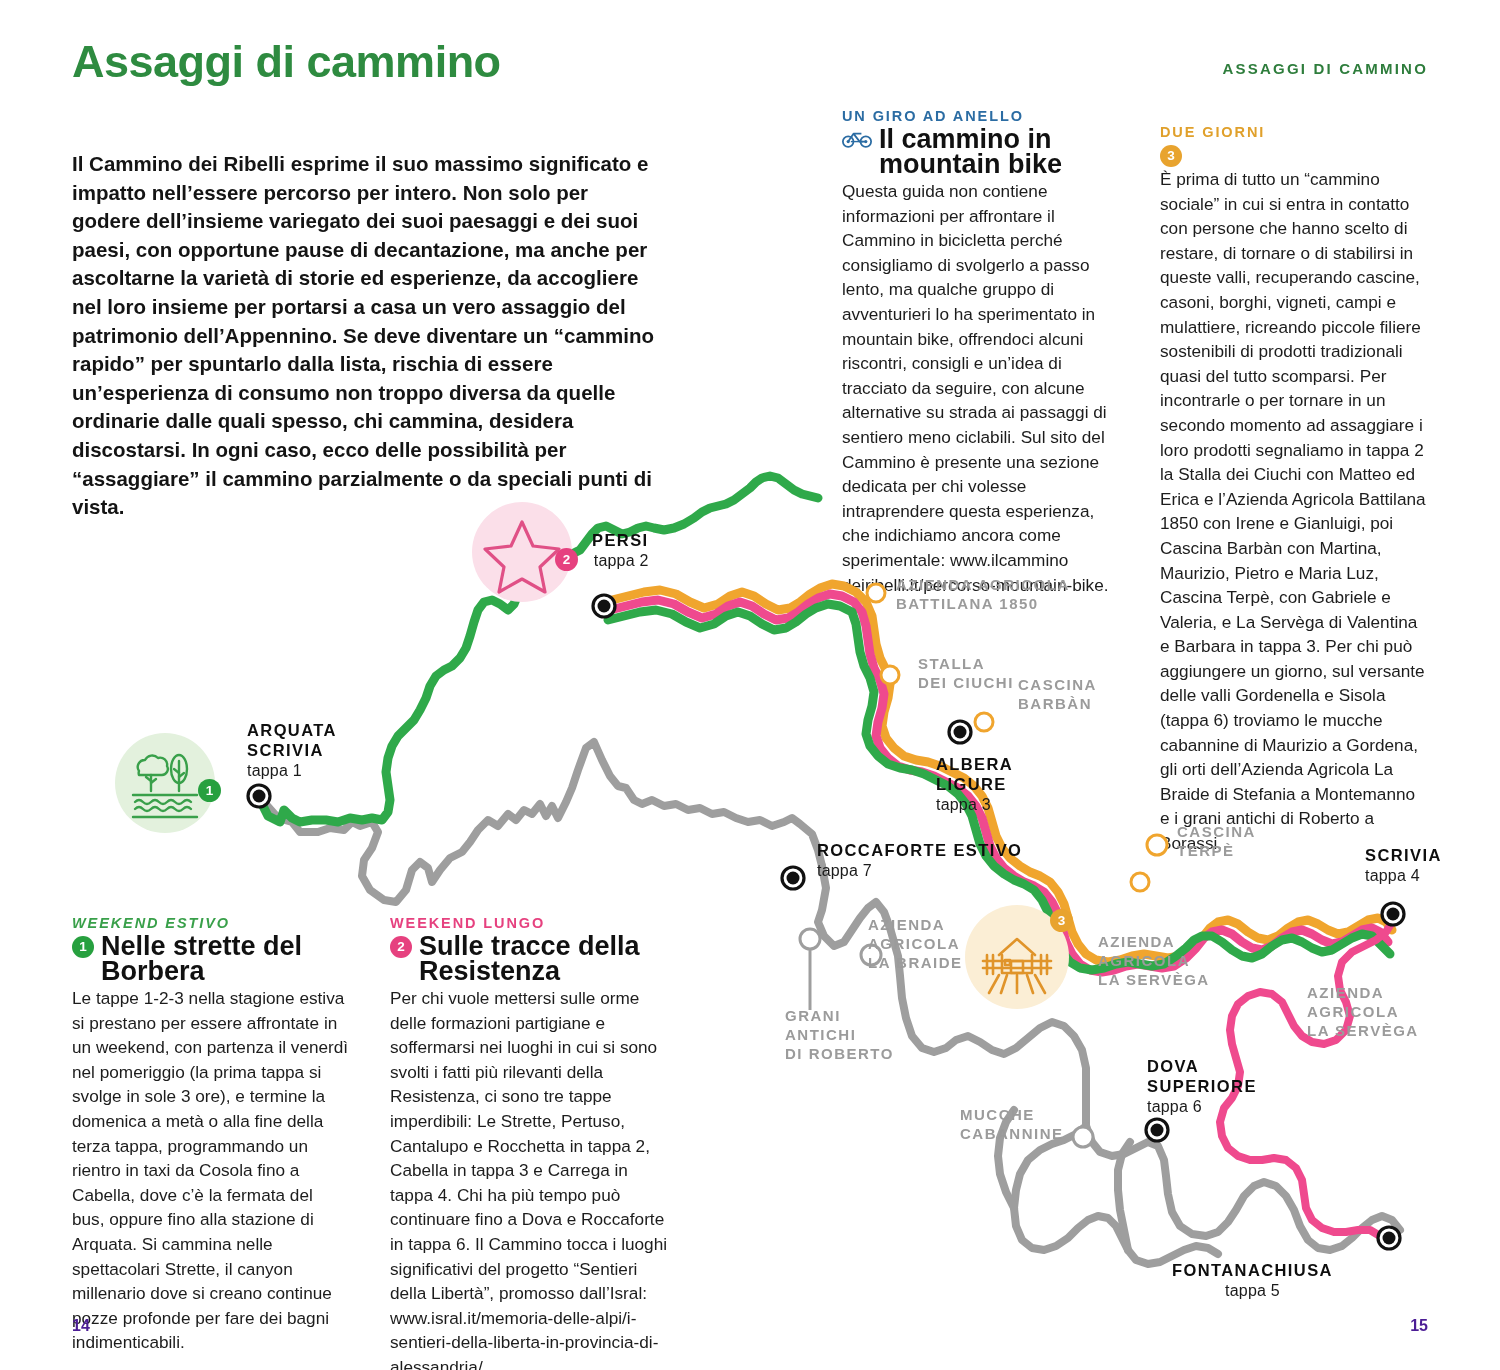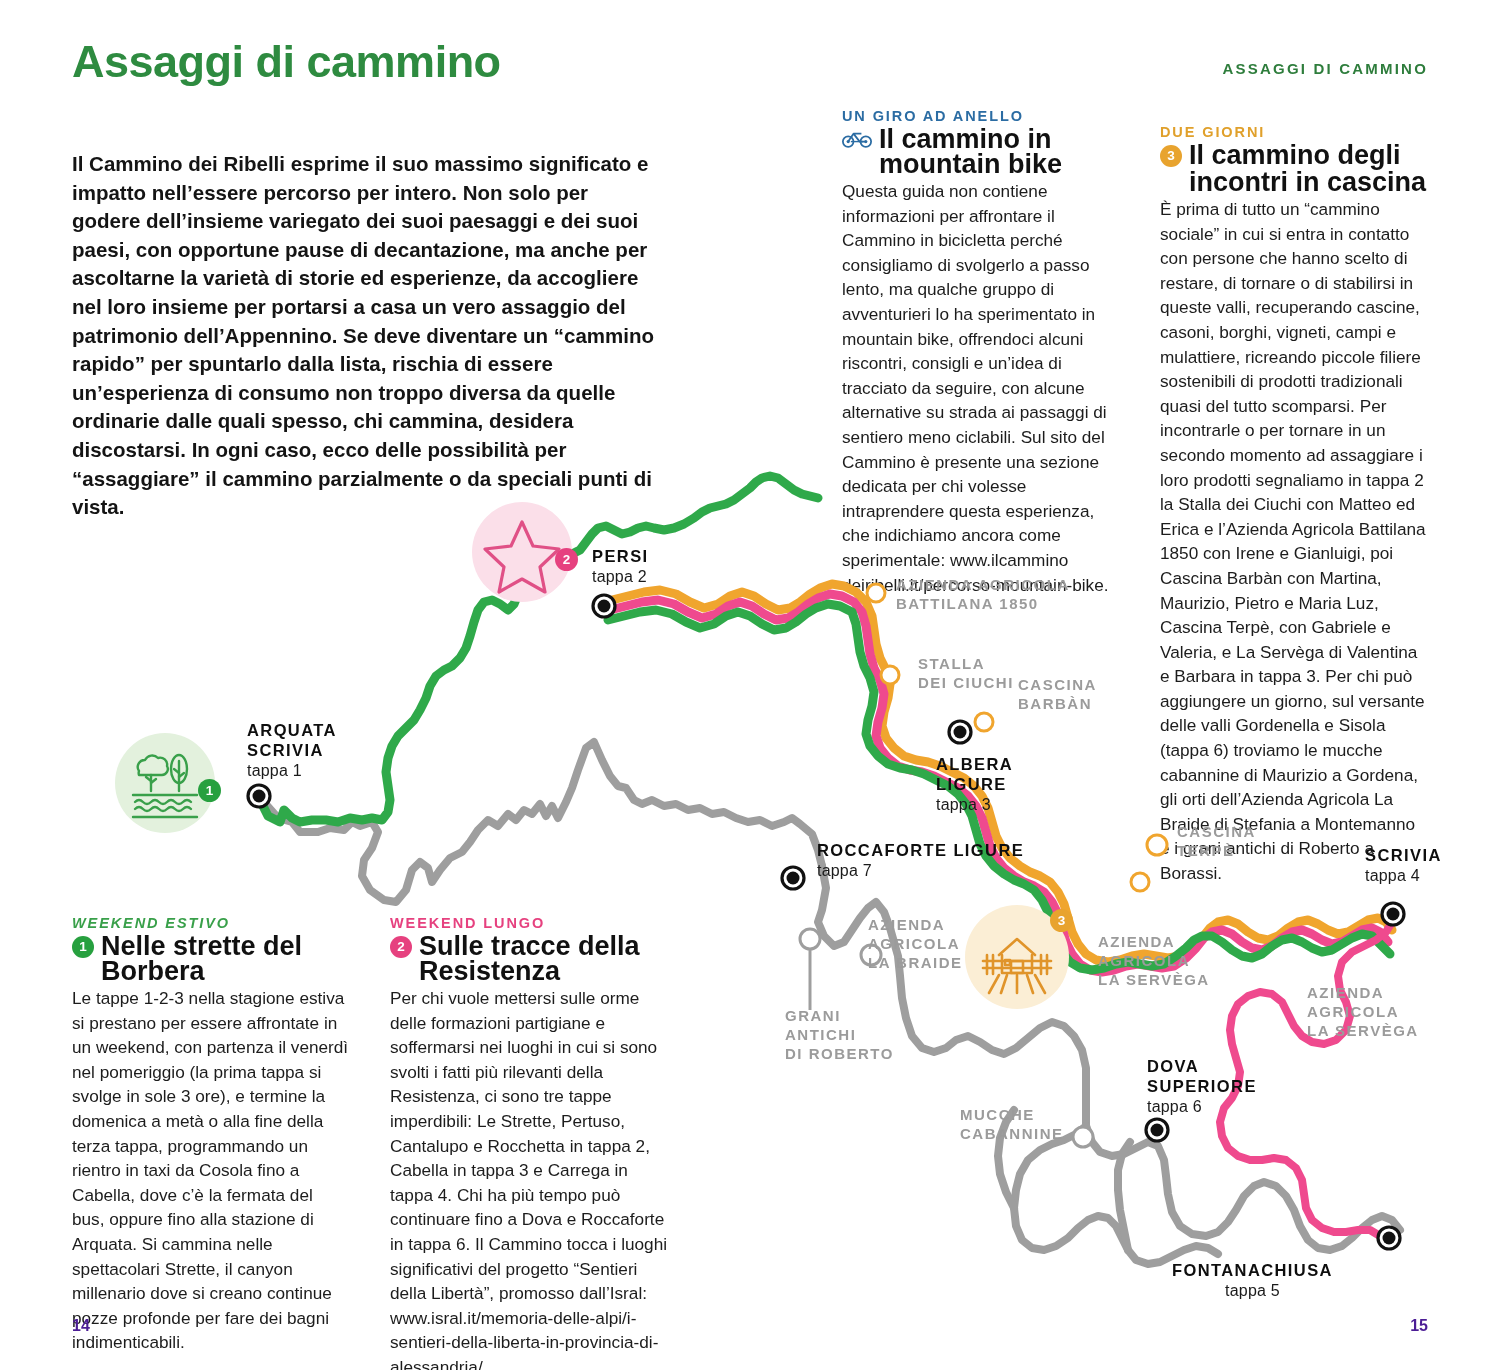--- a/index.html
+++ b/index.html
@@ -113,24 +113,20 @@
       </span>
       <span class="col-head">Il cammino in mountain bike</span>
     </div>
     <div class="body-text">Questa guida non contiene informazioni per affrontare il Cammino in bicicletta perché consigliamo di svolgerlo a passo lento, ma qualche gruppo di avventurieri lo ha sperimentato in mountain bike, offrendoci alcuni riscontri, consigli e un’idea di tracciato da seguire, con alcune alternative su strada ai passaggi di sentiero meno ciclabili. Sul sito del Cammino è presente una sezione dedicata per chi volesse intraprendere questa esperienza, che indichiamo ancora come sperimentale: www.ilcammino deiribelli.it/percorso-mountain-bike.</div>
   </div>
 
   <div class="col" style="left:1160px;top:124px;width:268px;">
     <div class="kicker orange">DUE GIORNI</div>
     <div class="head-row">
       <span class="badge orange">3</span>
-      <span style="display:block;">
-        <span class="col-head">Il cammino degli</span>
-        <span class="col-head">incontri in cascina</span>
-      </span>
     </div>
     <div class="body-text">È prima di tutto un “cammino sociale” in cui si entra in contatto con persone che hanno scelto di restare, di tornare o di stabilirsi in queste valli, recuperando cascine, casoni, borghi, vigneti, campi e mulattiere, ricreando piccole filiere sostenibili di prodotti tradizionali quasi del tutto scomparsi. Per incontrarle o per tornare in un secondo momento ad assaggiare i loro prodotti segnaliamo in tappa 2 la Stalla dei Ciuchi con Matteo ed Erica e l’Azienda Agricola Battilana 1850 con Irene e Gianluigi, poi Cascina Barbàn con Martina, Maurizio, Pietro e Maria Luz, Cascina Terpè, con Gabriele e Valeria, e La Servèga di Valentina e Barbara in tappa 3. Per chi può aggiungere un giorno, sul versante delle valli Gordenella e Sisola (tappa 6) troviamo le mucche cabannine di Maurizio a Gordena, gli orti dell’Azienda Agricola La Braide di Stefania a Montemanno e i grani antichi di Roberto a Borassi.</div>
   </div>
 
   <div class="col" style="left:72px;top:915px;width:278px;">
     <div class="kicker green">WEEKEND ESTIVO</div>
     <div class="head-row">
       <span class="badge green">1</span>
       <span class="col-head">Nelle strette del Borbera</span>
     </div>
@@ -324,21 +320,21 @@
       </svg>
       <span class="badge orange bdg" style="right:-4px;top:2px;width:23px;height:23px;">3</span>
     </div>
 
     <div class="map-label town" style="left:247px;top:250px;">
       <span>ARQUATA</span><br>
       <span>SCRIVIA</span>
       <span class="stage">tappa 1</span>
     </div>
 
-    <div class="map-label town" style="left:592px;top:76px;">
+    <div class="map-label town" style="left:592px;top:60px;text-align:right;">
       <span>PERSI</span>
       <span class="stage">tappa 2</span>
     </div>
 
     <div class="map-label town" style="left:936px;top:284px;">
       <span>ALBERA</span><br>
       <span>LIGURE</span>
       <span class="stage">tappa 3</span>
     </div>
 
@@ -352,21 +348,21 @@
       <span class="stage">tappa 5</span>
     </div>
 
     <div class="map-label town" style="left:1147px;top:586px;">
       <span>DOVA</span><br>
       <span>SUPERIORE</span>
       <span class="stage">tappa 6</span>
     </div>
 
     <div class="map-label town" style="left:817px;top:370px;">
-      <span>ROCCAFORTE LIGURE</span>
+      <span>ROCCAFORTE ESTIVO</span>
       <span class="stage">tappa 7</span>
     </div>
 
     <div class="map-label poi" style="left:896px;top:105px;">
       <span>AZIENDA AGRICOLA</span><br>
       <span>BATTILANA 1850</span>
     </div>
 
     <div class="map-label poi" style="left:918px;top:184px;">
       <span>STALLA</span><br>

